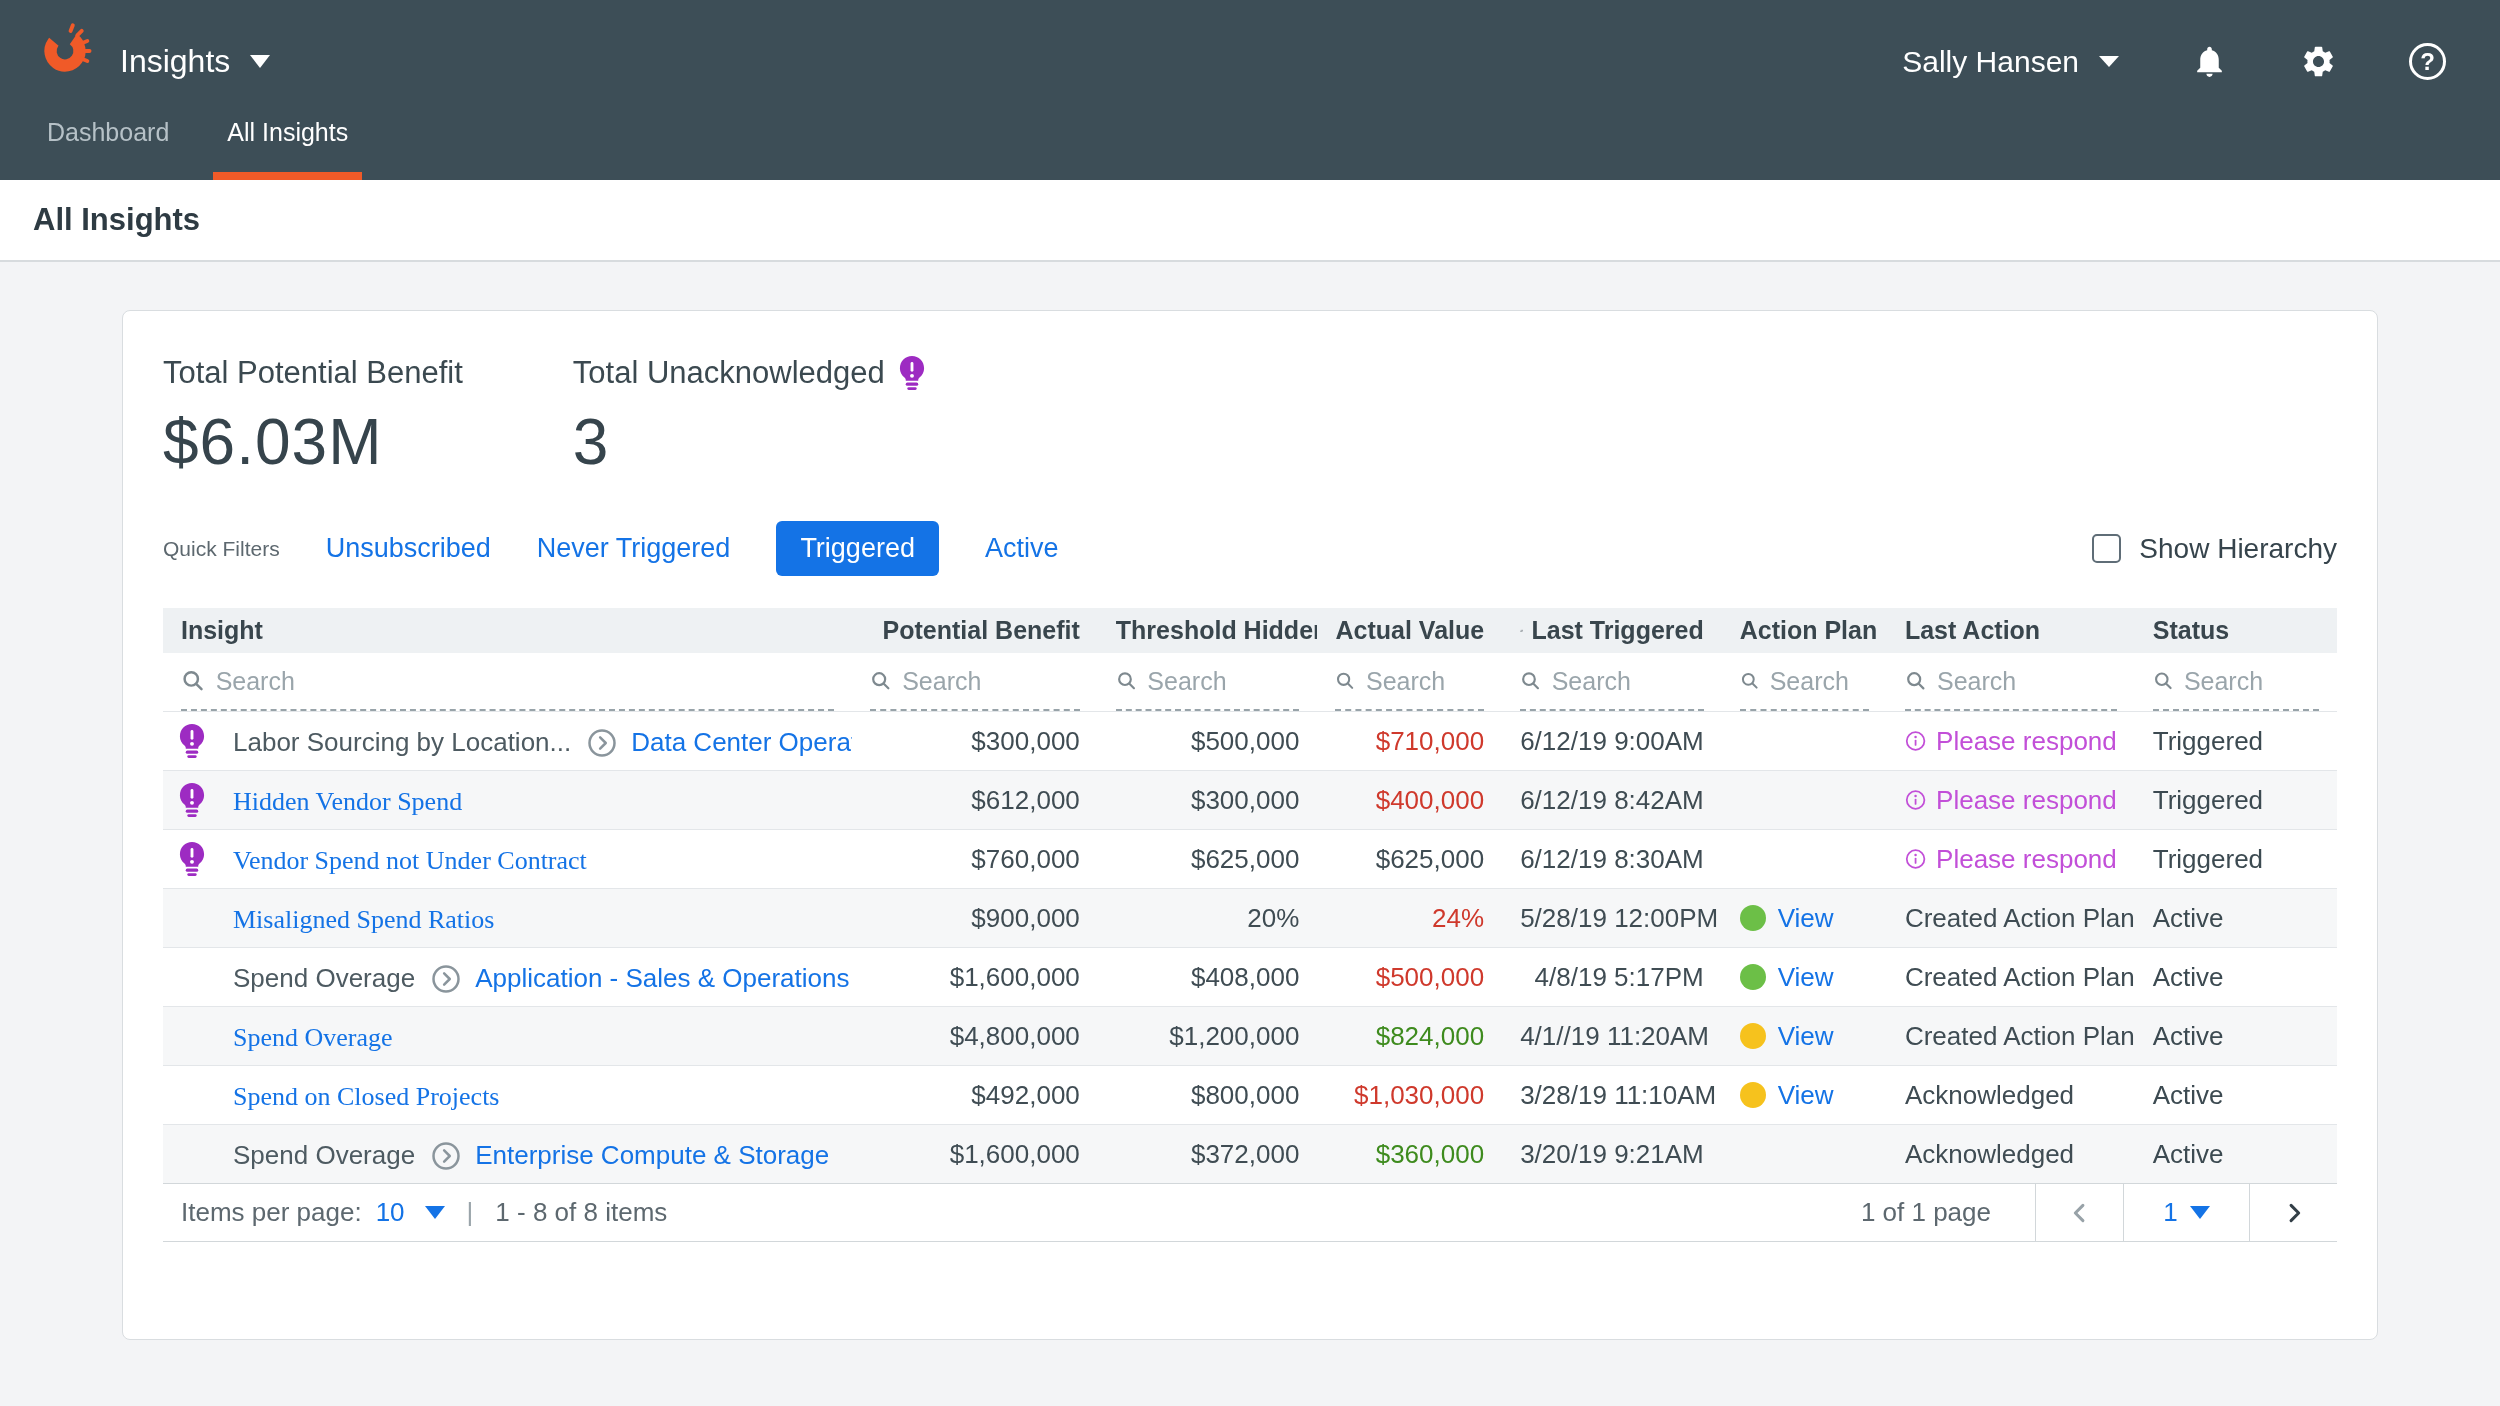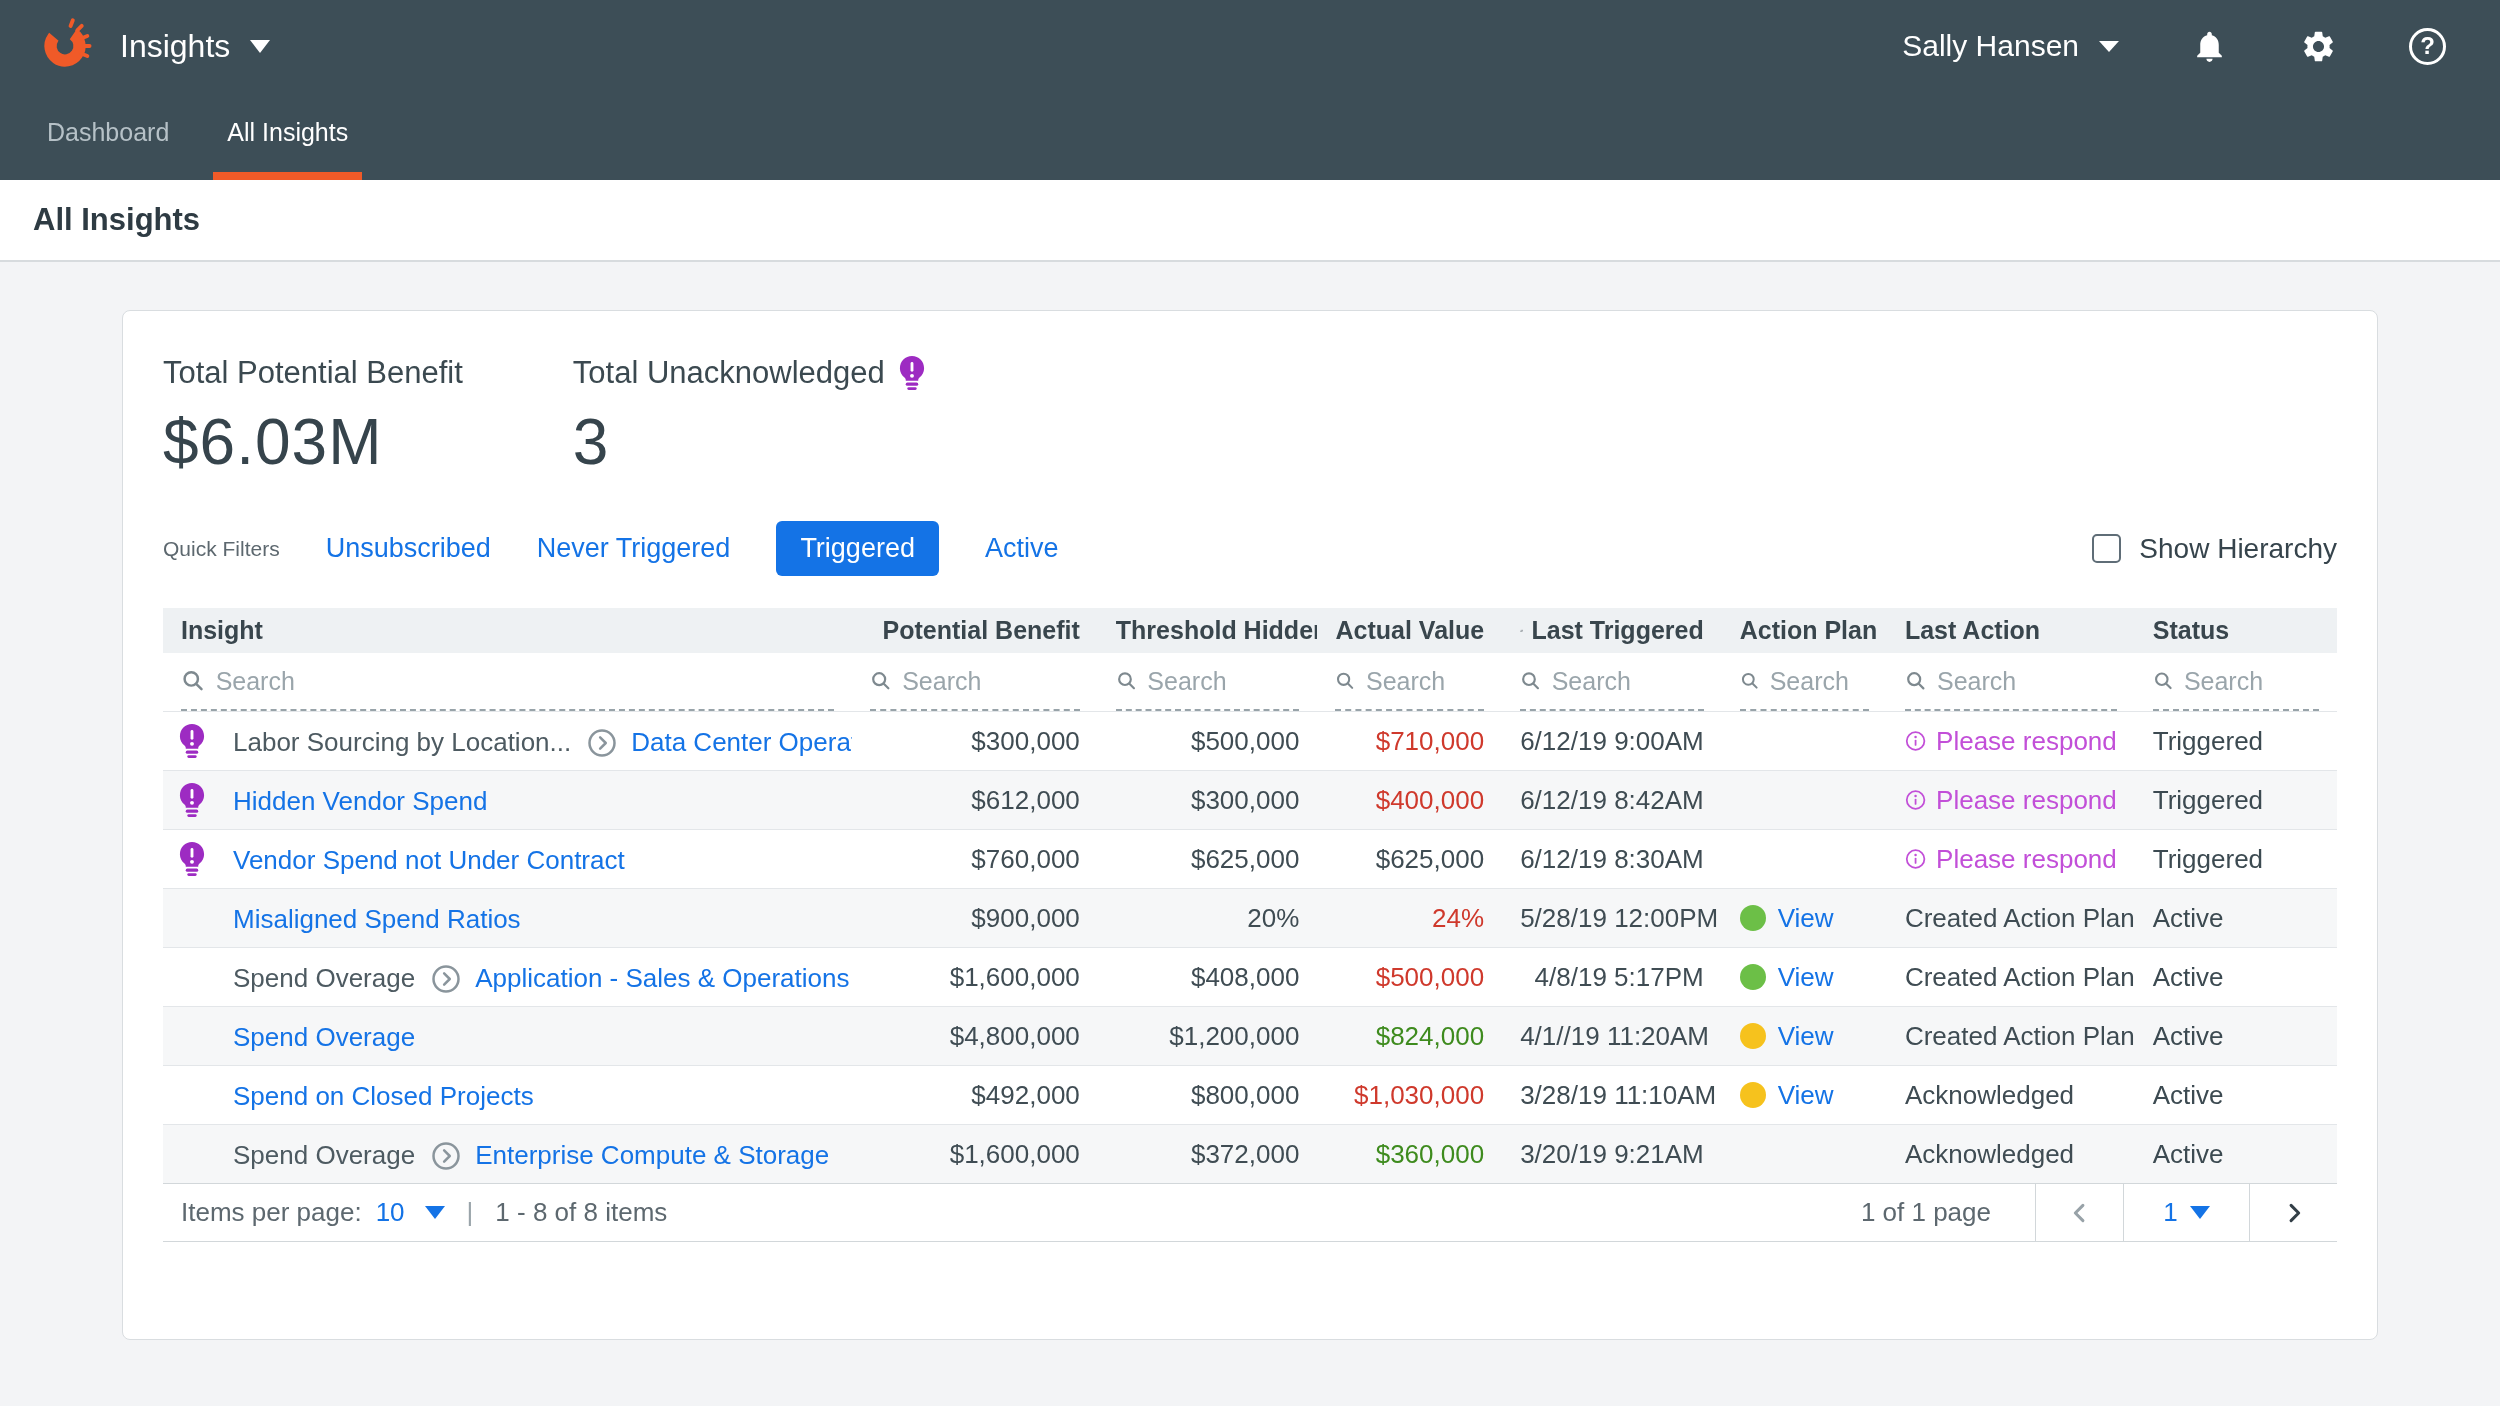--- a/index.html
+++ b/index.html
@@ -9,21 +9,21 @@
     --dotgreen:#6cbf47; --dotyellow:#f6c21d;
     --pagebg:#f3f4f6; --headerbg:#eef1f3; --rowalt:#f6f7f8;
     --border:#e3e6e9; --strongborder:#d2d7da;
   }
   *{box-sizing:border-box;margin:0;padding:0;}
   html,body{width:2500px;height:1406px;overflow:hidden;}
   body{font-family:"Liberation Sans","DejaVu Sans",sans-serif;background:var(--pagebg);color:var(--text);}
 
   
   .topbar{background:var(--slate);}
-  .topbar-row1{display:flex;align-items:center;height:92px;padding:0 36px;}
+  .topbar-row1{display:flex;align-items:flex-end;height:92px;padding:12px 36px;}
   .logo{width:58px;height:58px;display:flex;align-items:center;justify-content:center;}
   .app-title{color:#fff;font-size:32px;margin-left:26px;}
   .app-menu{display:flex;align-items:center;cursor:pointer;}
   .caret{width:0;height:0;border-left:10px solid transparent;border-right:10px solid transparent;border-top:13px solid #fff;margin-left:20px;}
   .topbar-right{margin-left:auto;display:flex;align-items:center;gap:72px;padding-right:18px;}
   .user-menu{display:flex;align-items:center;color:#fff;font-size:30px;}
   .icon-btn{display:flex;align-items:center;justify-content:center;}
   .help-icon{width:37px;height:37px;border:3.5px solid #fff;border-radius:50%;color:#fff;font-size:24px;font-weight:bold;display:flex;align-items:center;justify-content:center;}
   .tabs{display:flex;padding-left:33px;gap:30px;}
   .tab{height:88px;display:flex;align-items:center;padding:0 14px;font-size:25px;color:#b6c1c7;border-bottom:8px solid transparent;cursor:pointer;text-align:right;}
@@ -63,21 +63,21 @@
   .search-inner{height:100%;display:flex;align-items:center;gap:10px;border-bottom:2px dashed #98a3a9;}
   .search-inner input{border:none;outline:none;background:transparent;font-size:25px;color:var(--text);width:100%;font-family:inherit;}
   .search-inner input::placeholder{color:#9aa5ab;}
 
   .tbody .trow{height:59px;border-top:1px solid var(--border);font-size:26px;color:var(--text);}
   .tbody .trow.alt{background:var(--rowalt);}
   .c-insight{display:flex;align-items:flex-end;padding-left:16px;}
   .bulb-slot{width:54px;display:flex;align-items:center;flex:0 0 54px;}
   .bulb-slot.hidden-icon svg{visibility:hidden;}
   .row-title{color:#4d5a61;}
-  .row-title.link{color:var(--blue);cursor:pointer;}
+  .row-title.link{color:var(--blue);cursor:pointer;font-family:Liberation Serif, serif;}
   .sub-chevron{display:flex;align-items:center;margin:0 14px 0 16px;}
   .row-sublink{color:var(--blue);cursor:pointer;text-decoration:none;}
   .av-over{color:var(--red);}
   .av-under{color:var(--green);}
   .c-ap{display:flex;align-items:center;gap:12px;}
   .dot{width:26px;height:26px;border-radius:50%;flex:0 0 26px;}
   .dot-green{background:var(--dotgreen);}
   .dot-yellow{background:var(--dotyellow);}
   .view-link{color:var(--blue);cursor:pointer;text-decoration:none;}
   .respond-wrap{display:flex;align-items:center;gap:10px;color:var(--orchid);}

